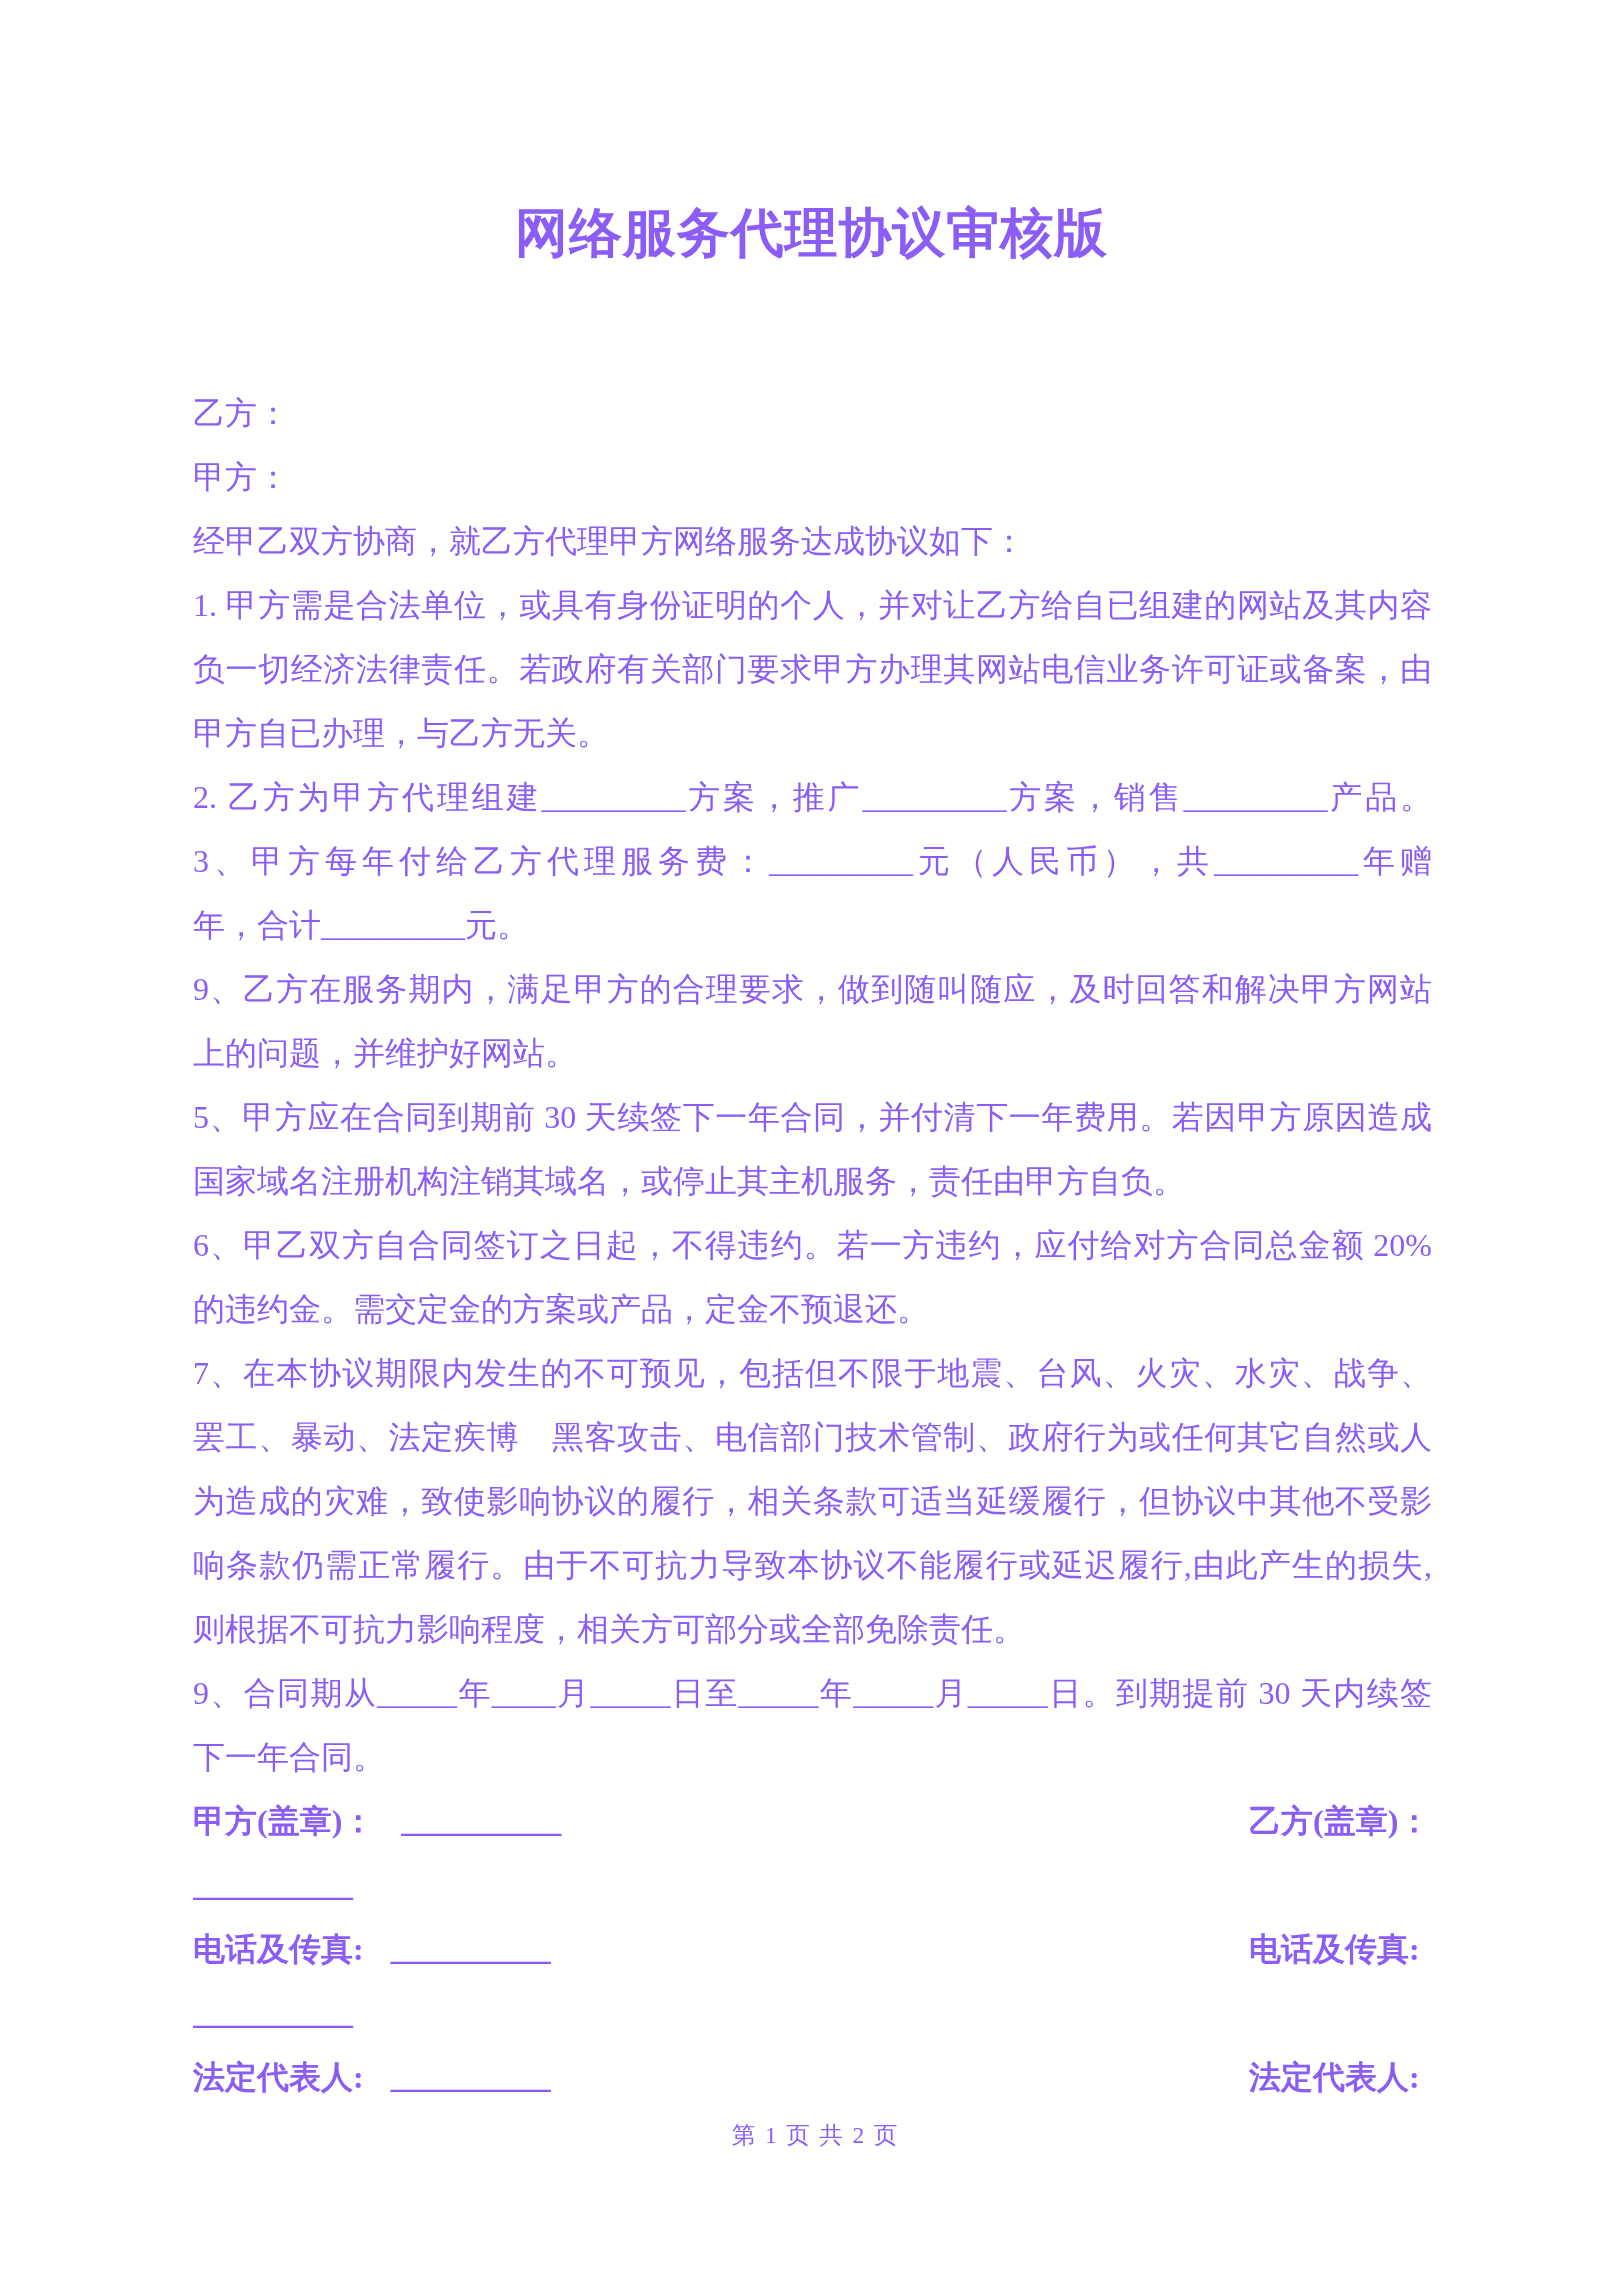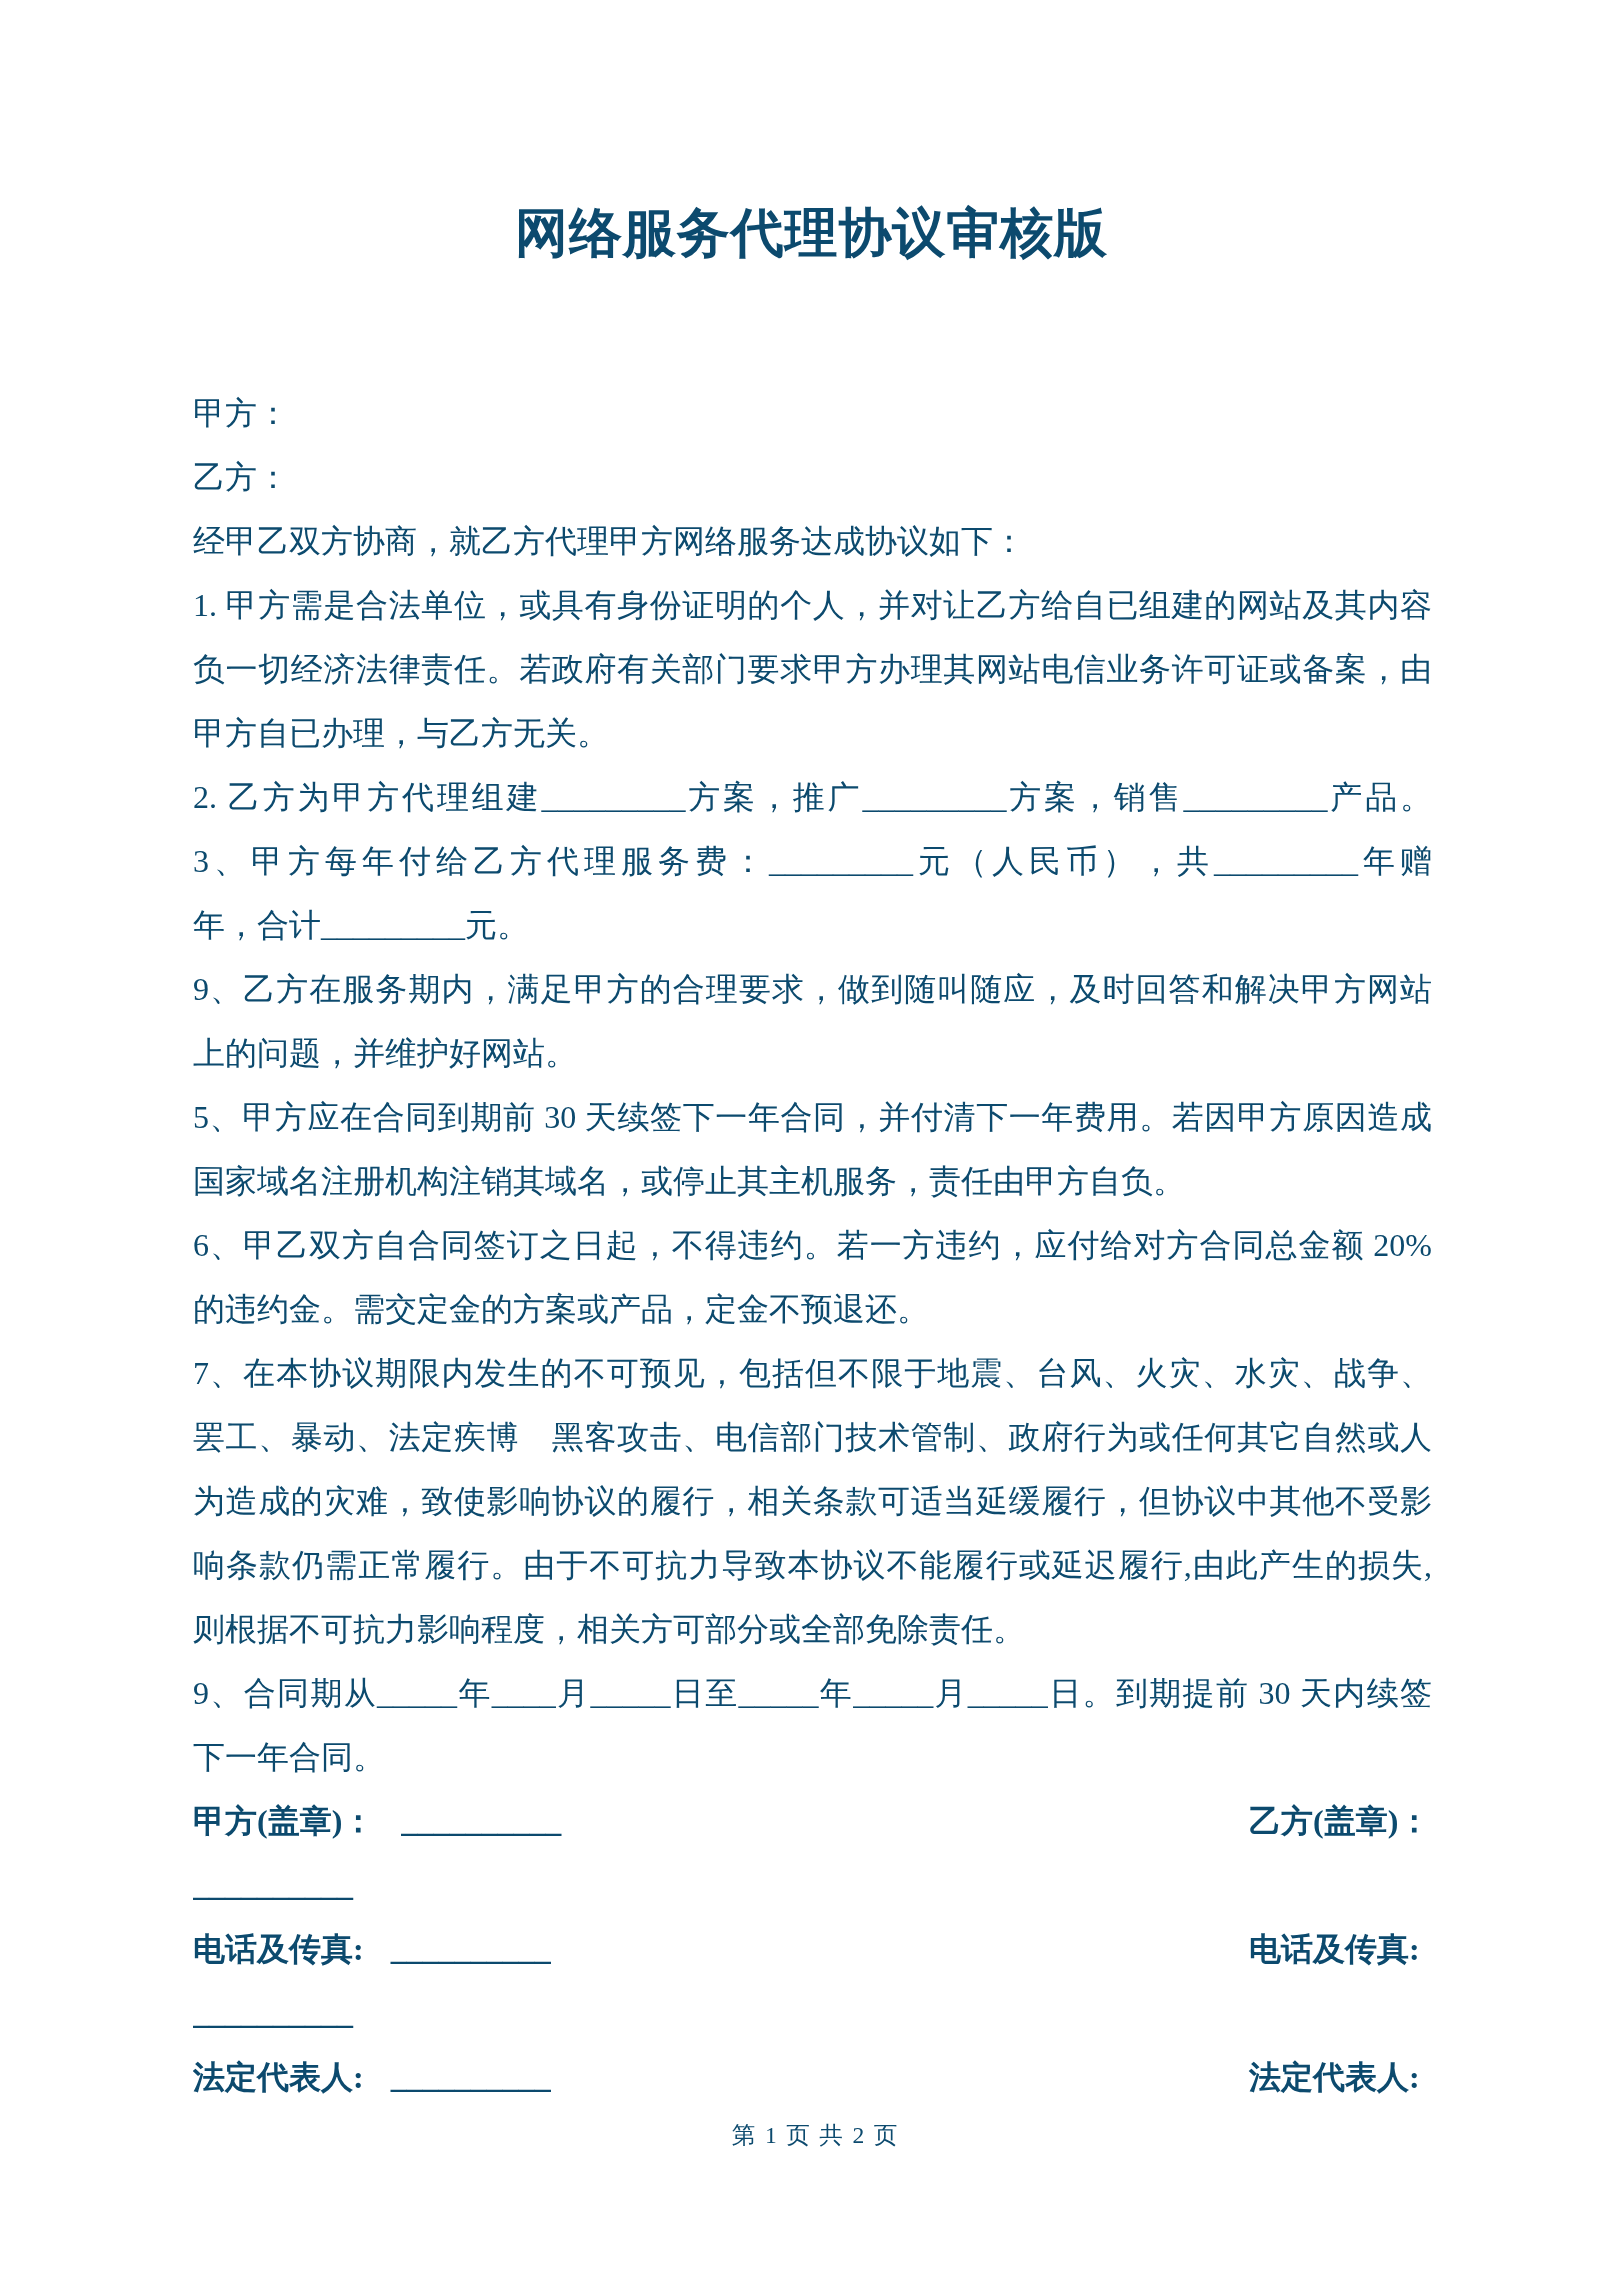--- a/index.html
+++ b/index.html
@@ -5,21 +5,21 @@
   html, body {
     margin: 0;
     padding: 0;
     background: #ffffff;
   }
   .page {
     position: relative;
     width: 1623px;
     height: 2294px;
     background: #ffffff;
-    color: #0c4a6e;
+    color: #8b5cf6;
     font-family: "Liberation Serif", "DejaVu Serif", serif;
     overflow: hidden;
   }
   .doc-title {
     position: absolute;
     top: 197px;
     left: 0;
     width: 100%;
     margin: 0;
     text-align: center;
@@ -75,22 +75,22 @@
   }
 </style>
 </head>
 <body>
 
 <div class="page">
 
   <h1 class="doc-title">网络服务代理协议审核版</h1>
 
   <div class="body-block">
+    <div class="line">乙方：</div>
     <div class="line">甲方：</div>
-    <div class="line">乙方：</div>
     <div class="line">经甲乙双方协商，就乙方代理甲方网络服务达成协议如下：</div>
     <div class="line jl">1. 甲方需是合法单位，或具有身份证明的个人，并对让乙方给自已组建的网站及其内容</div>
     <div class="line jl">负一切经济法律责任。若政府有关部门要求甲方办理其网站电信业务许可证或备案，由</div>
     <div class="line">甲方自已办理，与乙方无关。</div>
     <div class="line jl">2. 乙方为甲方代理组建_________方案，推广_________方案，销售_________产品。</div>
     <div class="line jl">3、甲方每年付给乙方代理服务费：_________元（人民币），共_________年赠_________</div>
     <div class="line">年，合计_________元。</div>
     <div class="line jl">9、乙方在服务期内，满足甲方的合理要求，做到随叫随应，及时回答和解决甲方网站</div>
     <div class="line">上的问题，并维护好网站。</div>
     <div class="line jl">5、甲方应在合同到期前 30 天续签下一年合同，并付清下一年费用。若因甲方原因造成</div>

